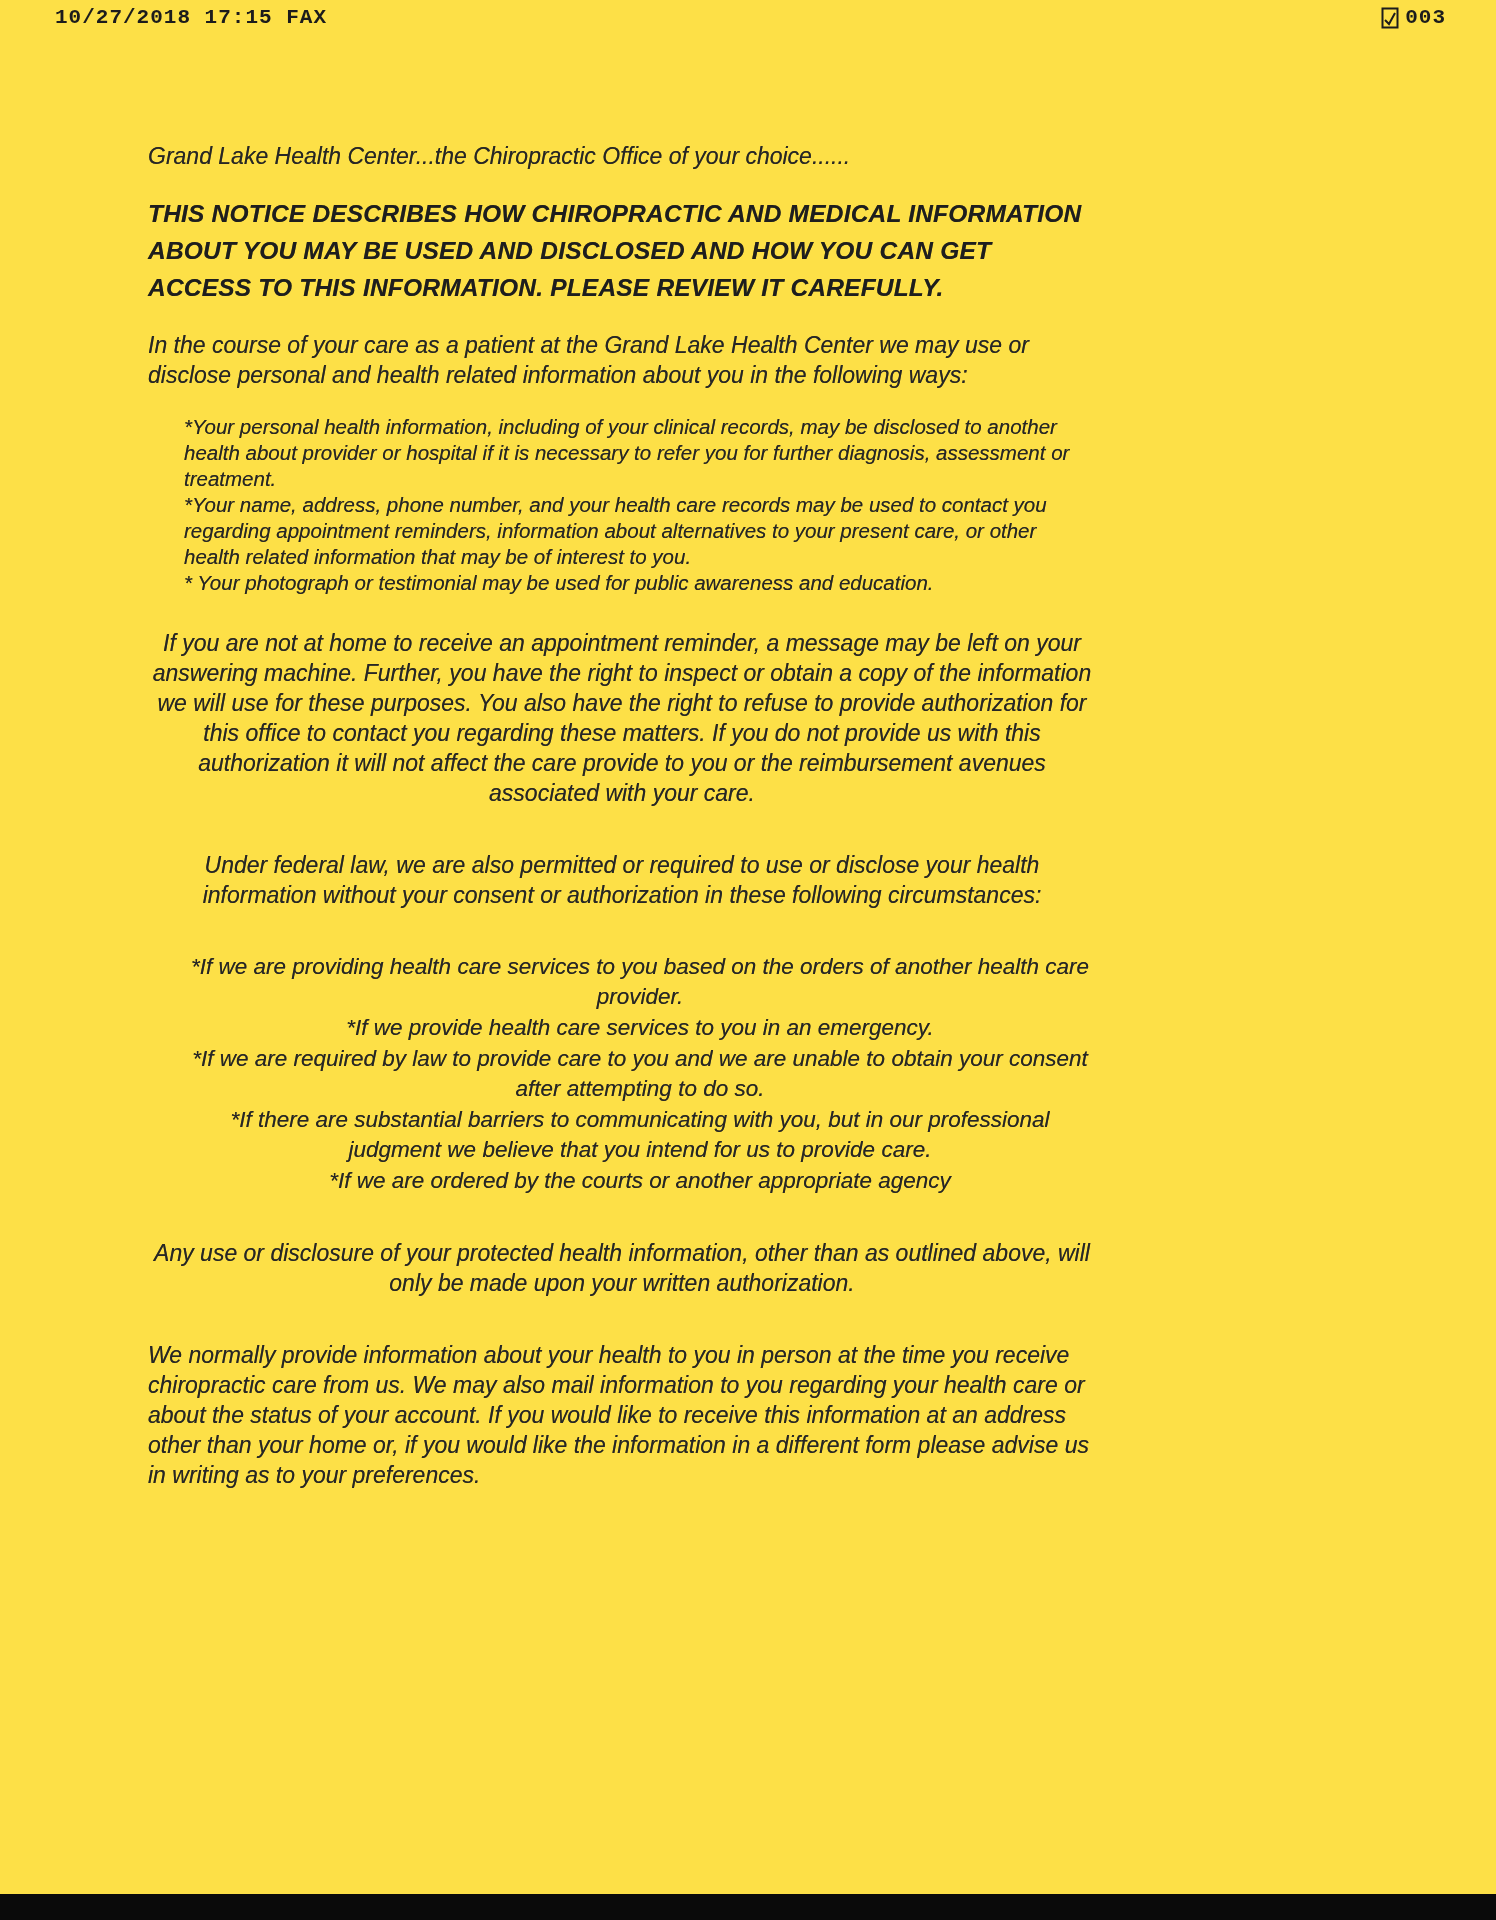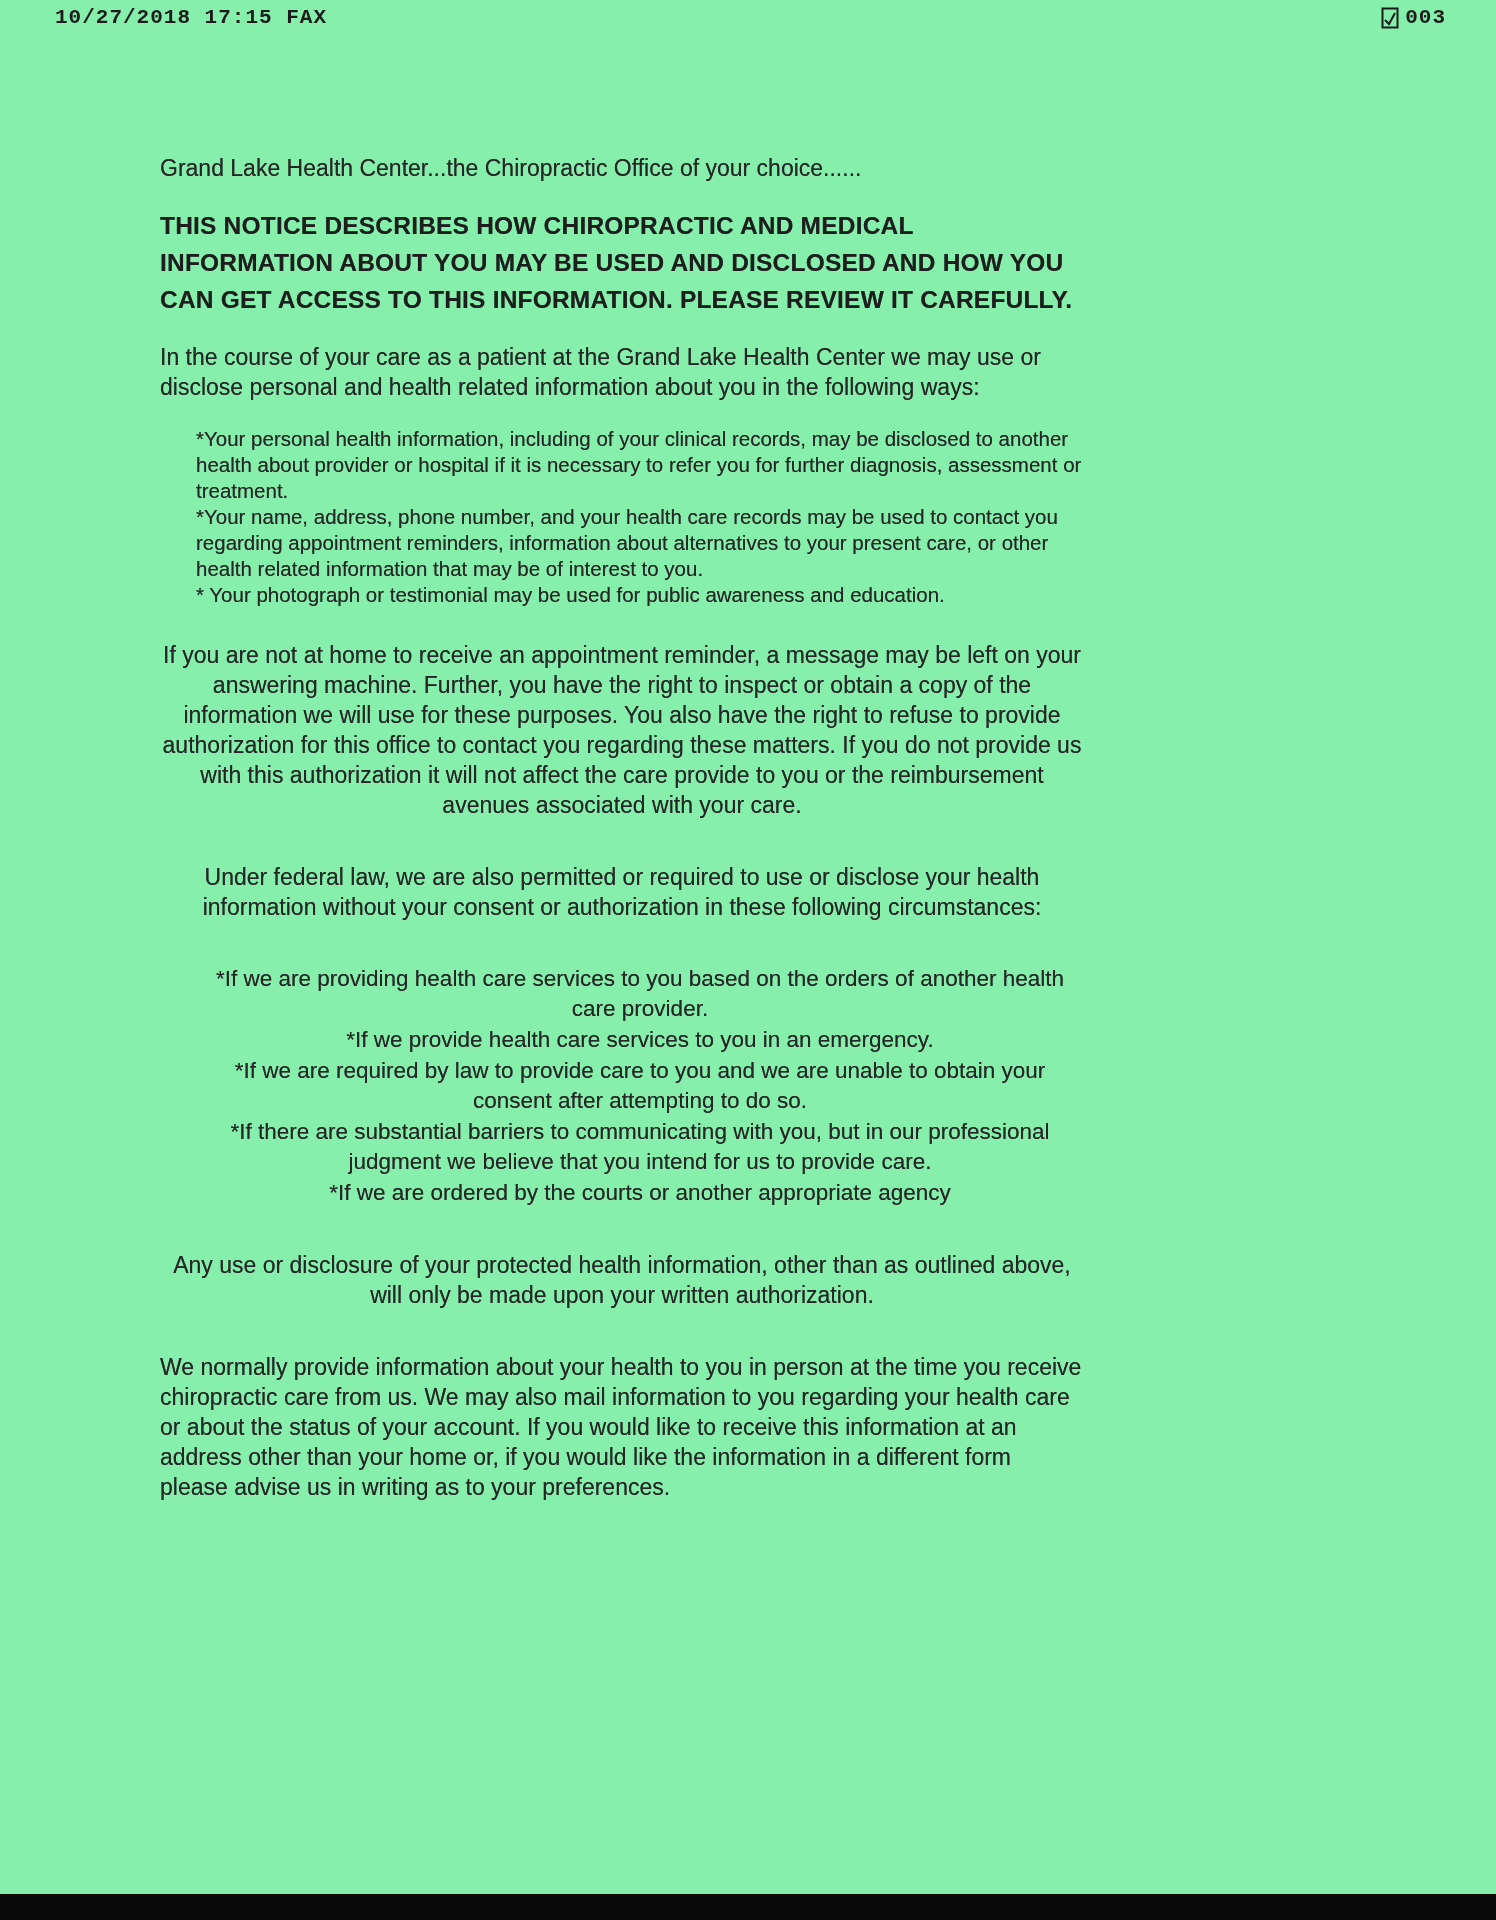--- a/index.html
+++ b/index.html
@@ -8,21 +8,21 @@
     height: 1920px;
     background: #ffffff;
     position: relative;
     font-family: "Liberation Sans", sans-serif;
     color: #262626;
     overflow: hidden;
   }
   .page {
     position: absolute;
     inset: 0;
-    background: #86efac;
+    background: #fde047;
   }
   .fax-header {
     position: absolute;
     top: 6px;
     left: 55px;
     right: 50px;
     display: flex;
     justify-content: space-between;
     align-items: flex-start;
     font-family: "Liberation Mono", monospace;
@@ -38,21 +38,21 @@
     justify-content: center;
   }
   .fax-pageno svg { display: block; }
   .doc {
     position: absolute;
     left: 148px;
     top: 141px;
     width: 948px;
     text-shadow: 0 0 0.6px rgba(20,20,20,0.55);
   }
-  .doc p, .doc ul { margin: 12px; padding: 0; }
+  .doc p, .doc ul { margin: 0; padding: 0; font-style: italic; }
   .letterhead {
     font-size: 23px;
     line-height: 30px;
     margin-bottom: 24px !important;
   }
   .notice-heading {
     font-size: 24.5px;
     font-weight: bold;
     line-height: 37px;
     color: #1e1e1e;

